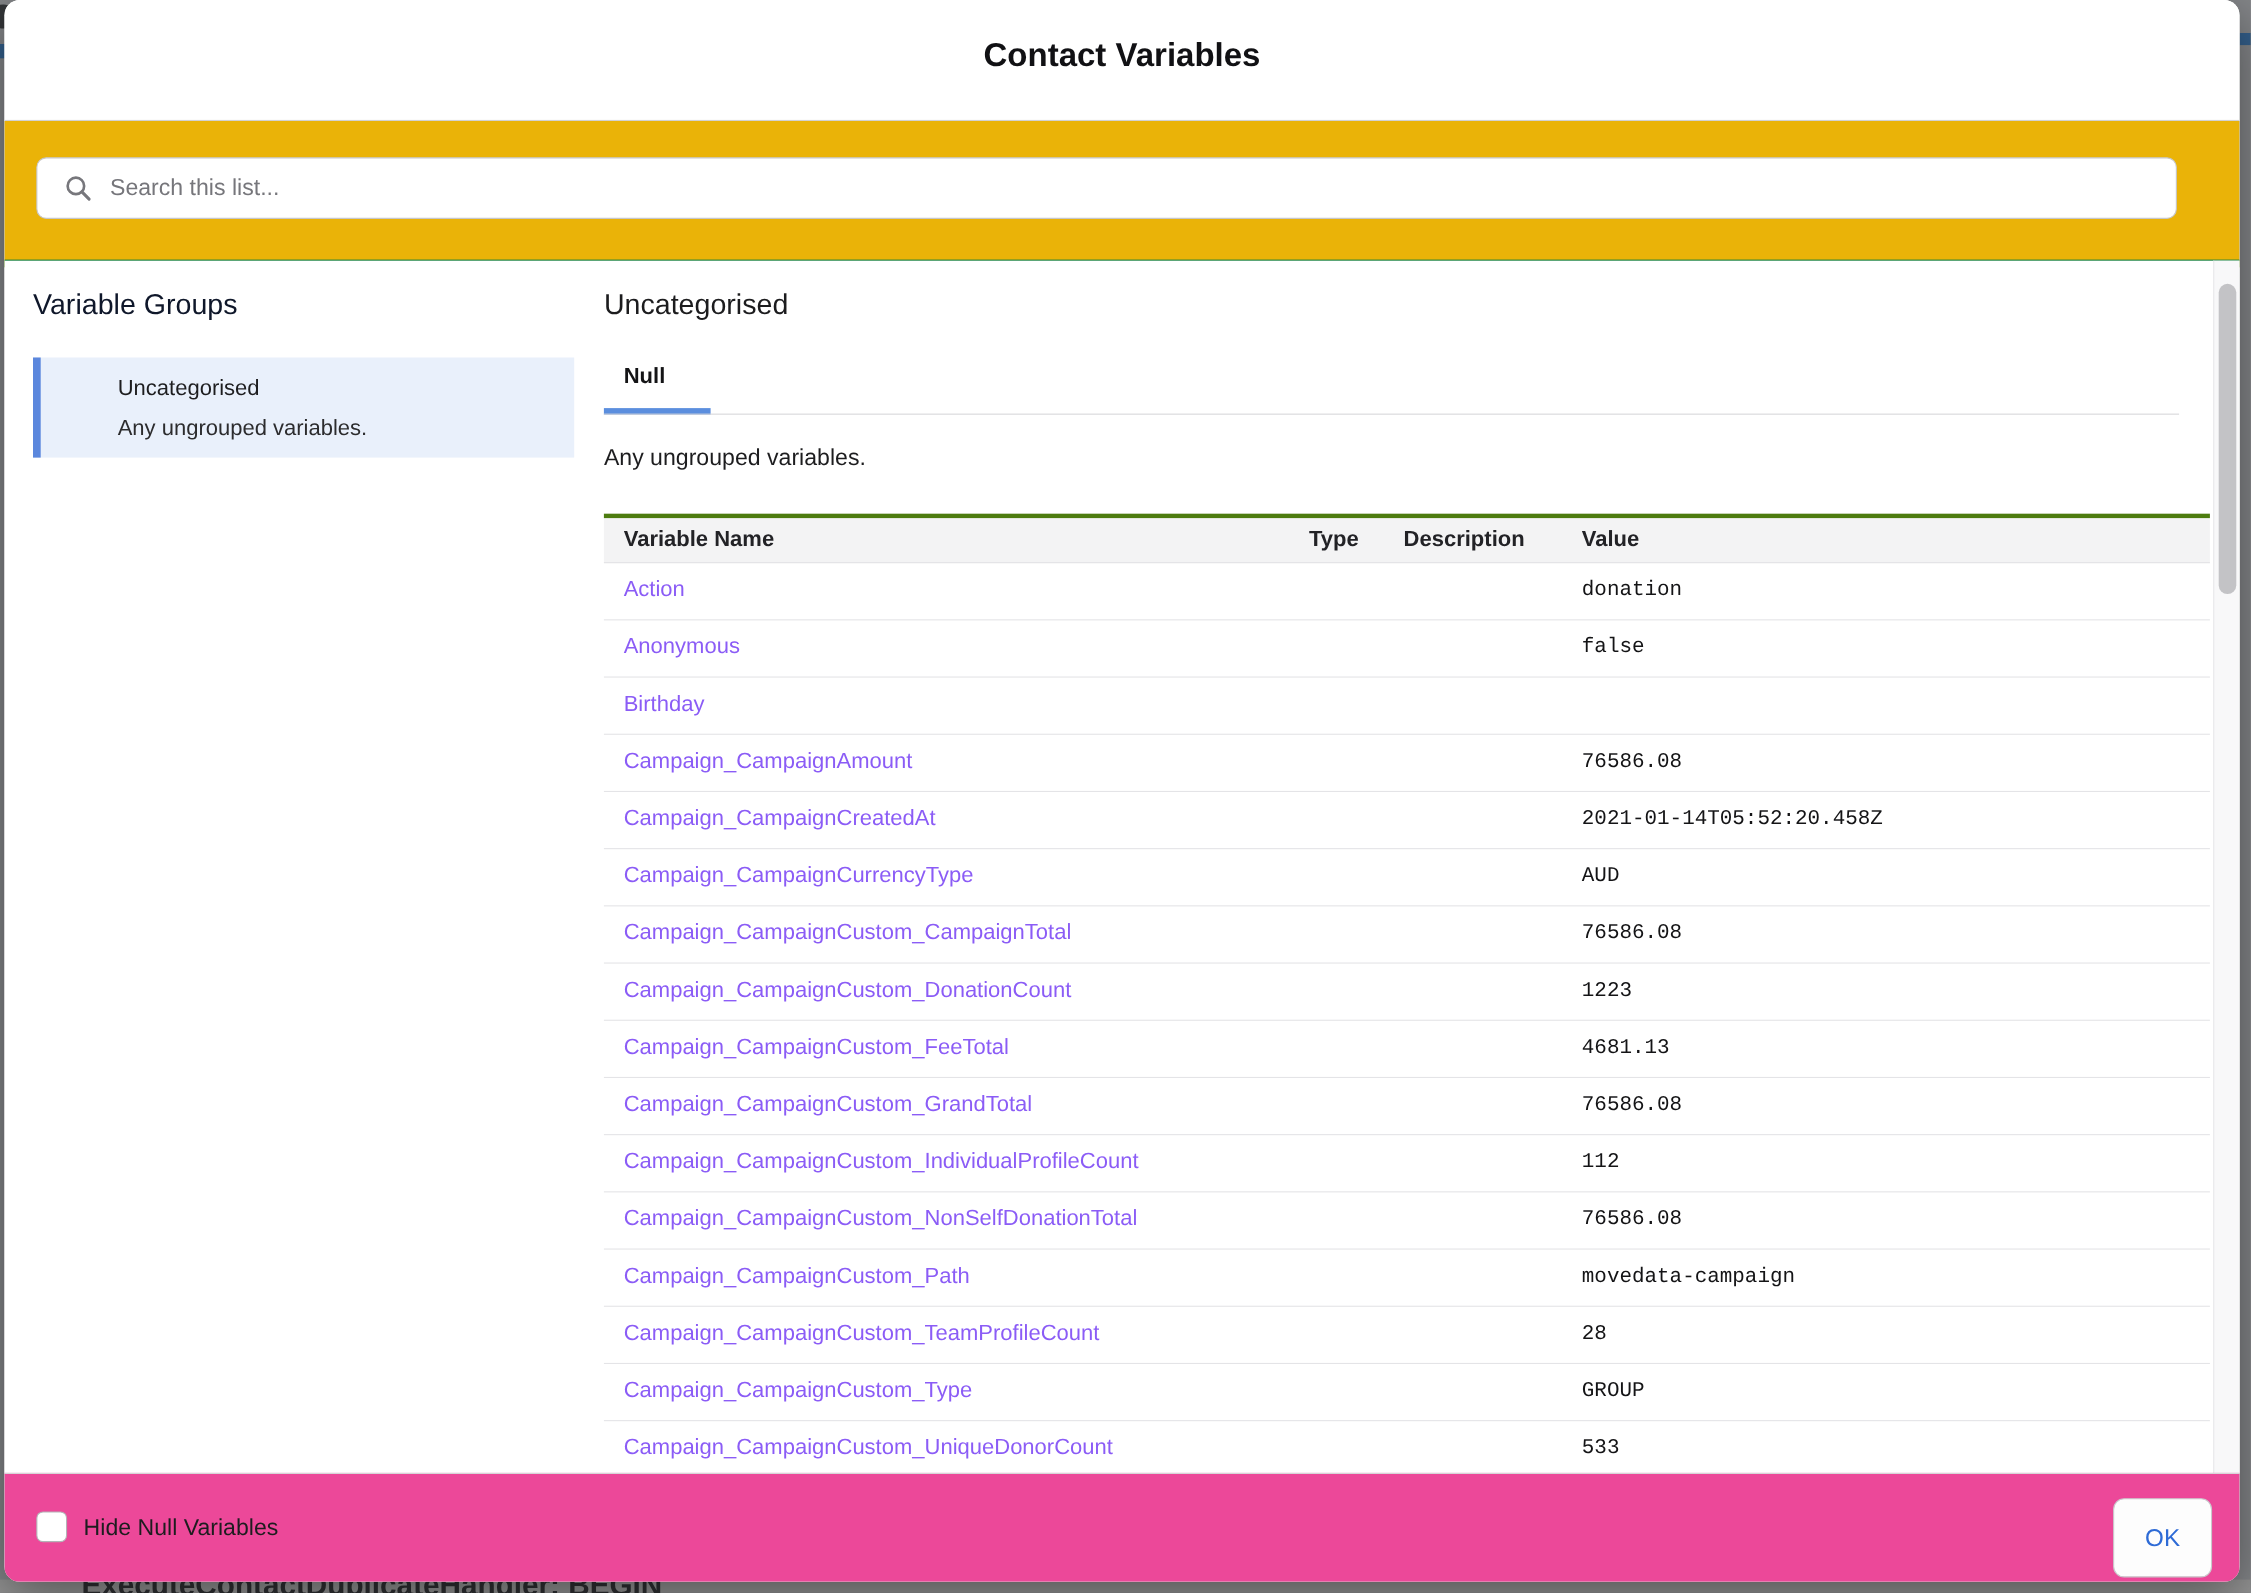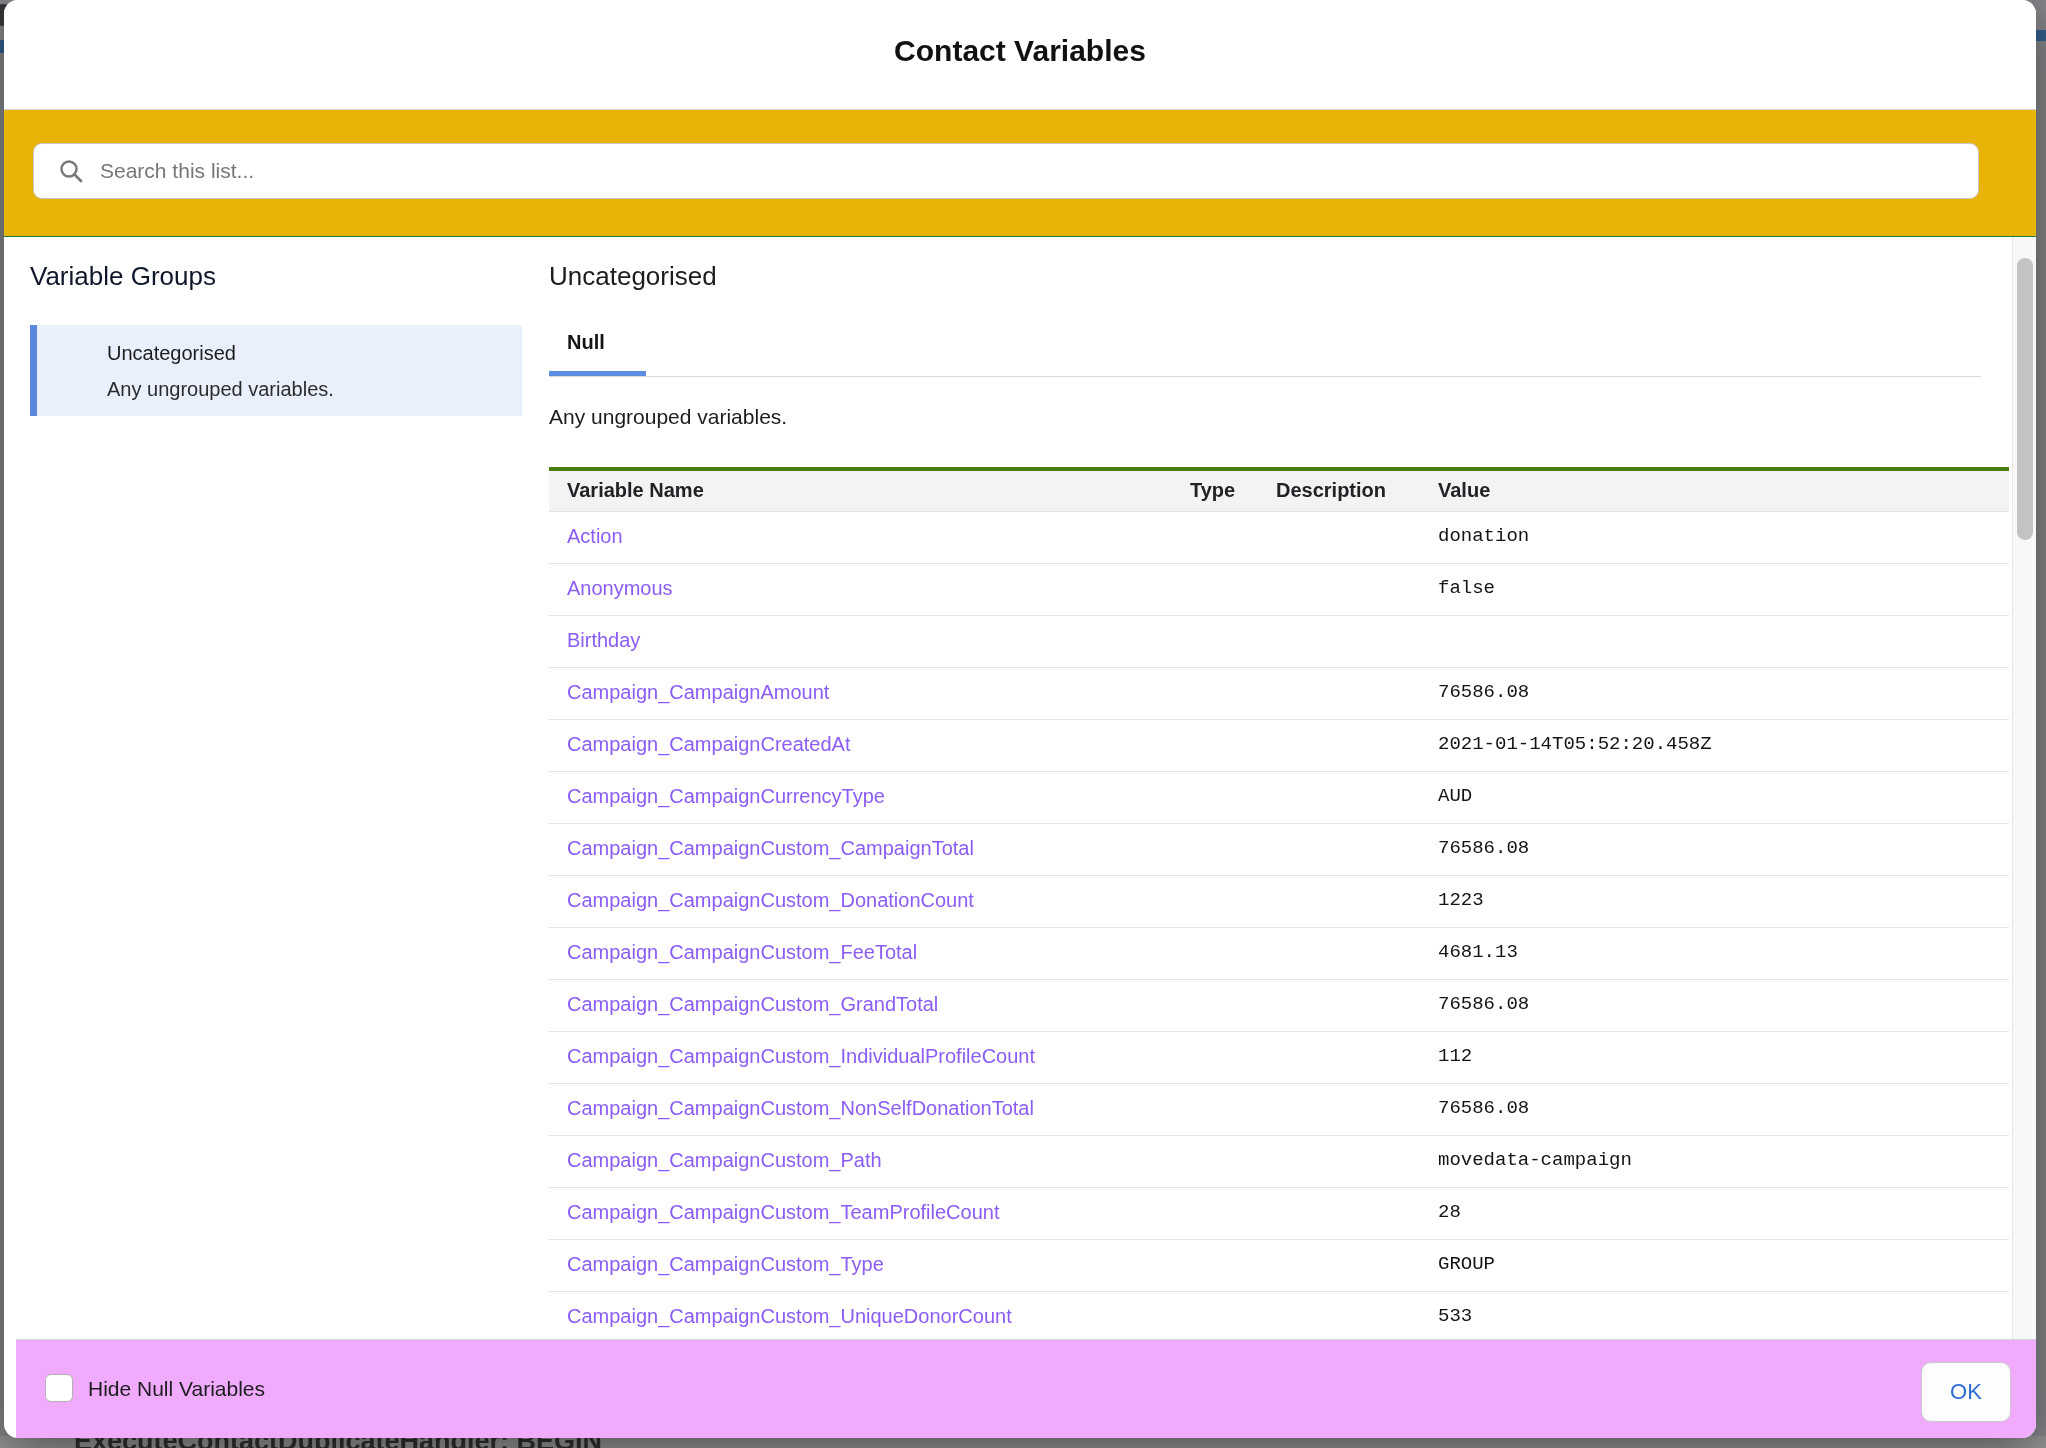--- a/index.html
+++ b/index.html
@@ -42,25 +42,25 @@
   .thead span{position:absolute;top:8px;font-size:20px;font-weight:700;color:#222226;}
   .th-name{left:18px;} .th-type{left:641px;} .th-desc{left:727px;} .th-value{left:889px;}
   .trow{position:relative;height:51px;border-bottom:1px solid #e4e4e7;}
   .trow .cell{position:absolute;top:13px;font-size:20px;color:#8b5cf6;}
   .trow .name{left:18px;}
   .trow .value{left:889px;font-family:Liberation Mono, monospace;font-size:19px;color:#141416;}
   
   .scrolltrack{position:absolute;right:0;top:237px;bottom:98px;width:23px;background:#f8f8f9;border-left:1px solid #e8e8ea;}
   .scrollthumb{position:absolute;right:3px;top:21px;width:16px;height:282px;border-radius:8px;background:#c3c3c6;}
   
-  .footer{position:absolute;left:12px;right:0;bottom:0;height:98px;background:#f0abfc;border-top:1px solid #d6d6d8;text-decoration:underline;}
+  .footer{position:absolute;left:0;right:0;bottom:0;height:98px;background:#ec4899;border-top:1px solid #d6d6d8;text-decoration:underline;}
   .checkbox{position:absolute;left:29px;top:34px;width:28px;height:28px;background:#fff;
     border:1px solid #b3b3b7;border-radius:6px;box-sizing:border-box;}
   .cb-label{position:absolute;left:72px;top:37px;font-size:21px;color:#1d1d1f;}
-  .ok-btn{position:absolute;right:25px;top:22px;width:90px;height:60px;background:#fdfdfd;
+  .ok-btn{position:absolute;right:25px;top:22px;width:90px;height:72px;background:#fdfdfd;
     border:1px solid #c9c9cc;border-radius:10px;font-size:22px;color:#2e6bd6;
     font-family:"Liberation Sans",sans-serif;cursor:pointer;}
 </style>
 </head>
 <body>
 
 <div class="backdrop">
   <div class="edge-dot"></div>
   <div class="sliver-left"></div>
   <div class="sliver-right"></div>

